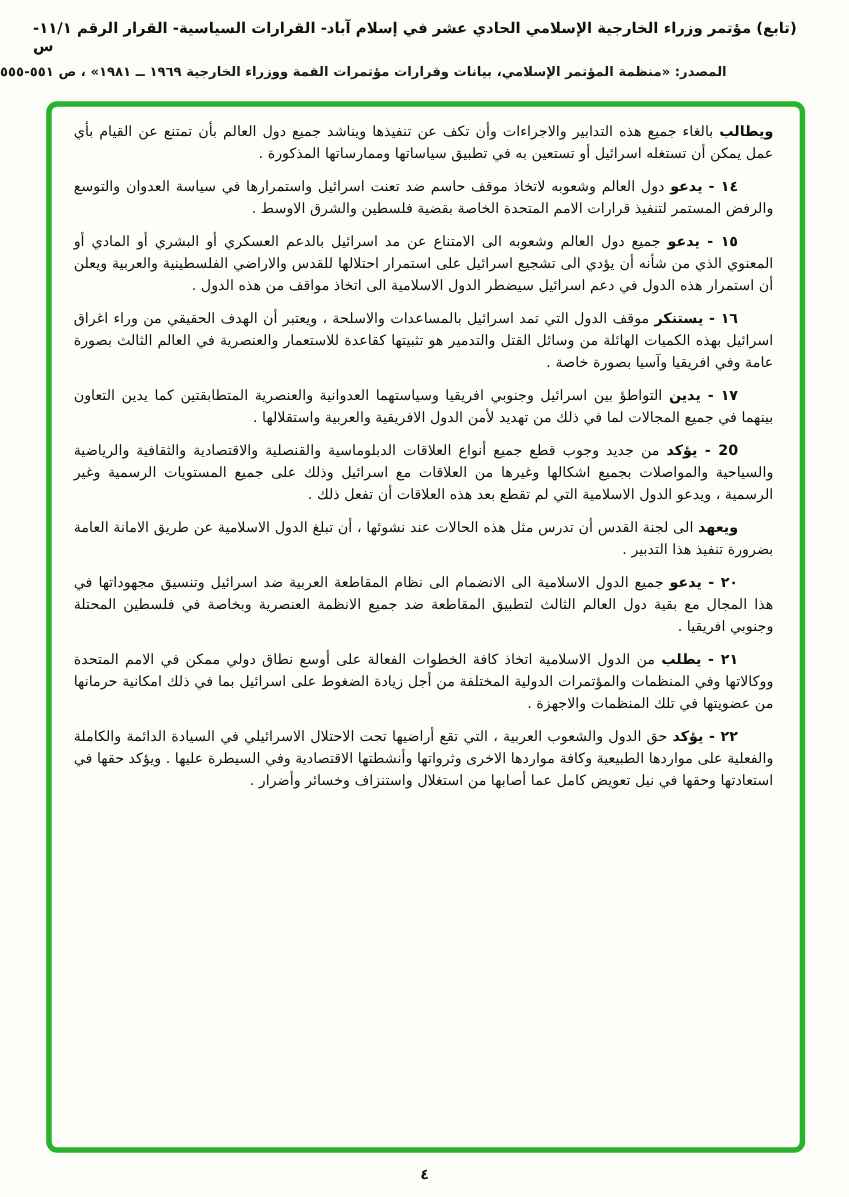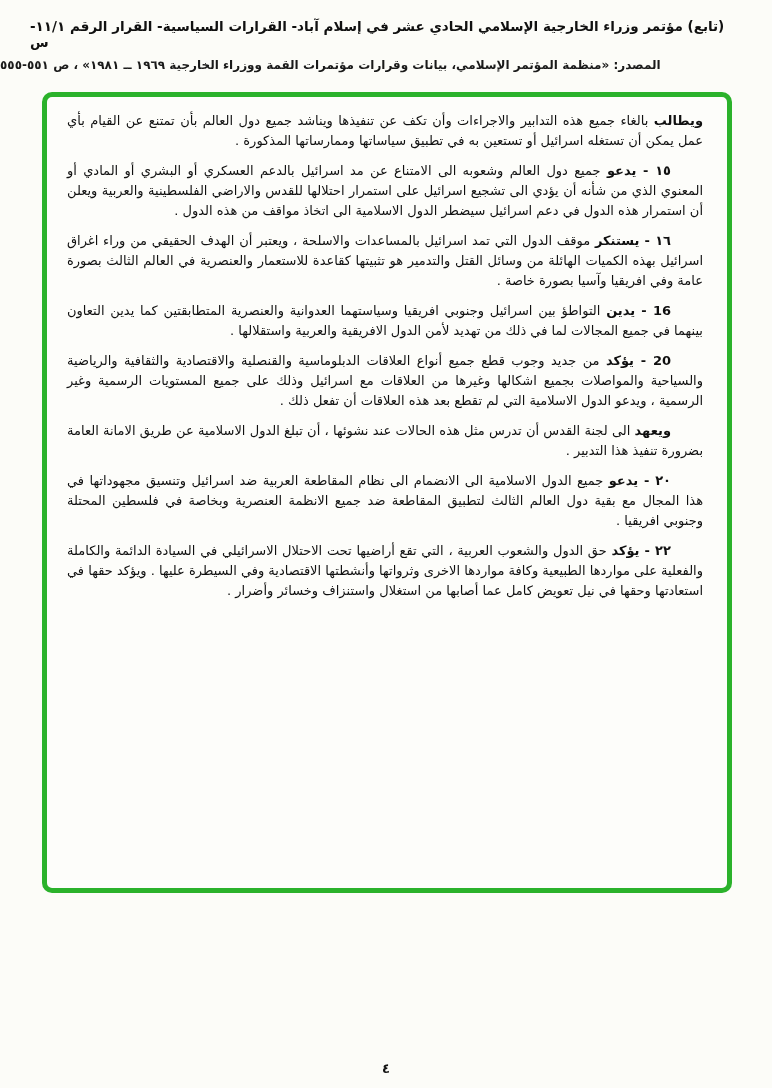--- a/index.html
+++ b/index.html
@@ -30,21 +30,21 @@
     font-size: 12px;
     font-weight: bold;
     margin-top: 8px;
     color: #1a1a1a;
   }
   .frame {
     position: absolute;
     left: 42px;
     top: 92px;
     width: 690px;
-    height: 801px;
+    height: 956px;
     box-sizing: border-box;
     border: 5px solid var(--frame-green, #2bb22b);
     border-radius: 10px;
     background: #fdfdfa;
     padding: 14px 24px 8px 20px;
     overflow: hidden;
   }
   .para {
     margin: 0 0 10px 0;
     font-size: 13px;
@@ -72,23 +72,25 @@
 <body>
 
 <div class="page-header">
   <div class="header-title">(تابع) مؤتمر وزراء الخارجية الإسلامي الحادي عشر في إسلام آباد- القرارات السياسية- القرار الرقم ١١/١- س</div>
   <div class="header-source">المصدر: «منظمة المؤتمر الإسلامي، بيانات وقرارات مؤتمرات القمة ووزراء الخارجية ١٩٦٩ ــ ١٩٨١» ، ص ٥٥١-٥٥٥</div>
 </div>
 
 <div class="frame">
   <div id="paragraphs">
       <p class="para"><b>ويطالب</b> بالغاء جميع هذه التدابير والاجراءات وأن تكف عن تنفيذها ويناشد جميع دول العالم بأن تمتنع عن القيام بأي عمل يمكن أن تستغله اسرائيل أو تستعين به في تطبيق سياساتها وممارساتها المذكورة .</p>
+      <p class="para indent"><b>١٤ - يدعو</b> دول العالم وشعوبه لاتخاذ موقف حاسم ضد تعنت اسرائيل واستمرارها في سياسة العدوان والتوسع والرفض المستمر لتنفيذ قرارات الامم المتحدة الخاصة بقضية فلسطين والشرق الاوسط .</p>
       <p class="para indent"><b>١٥ - يدعو</b> جميع دول العالم وشعوبه الى الامتناع عن مد اسرائيل بالدعم العسكري أو البشري أو المادي أو المعنوي الذي من شأنه أن يؤدي الى تشجيع اسرائيل على استمرار احتلالها للقدس والاراضي الفلسطينية والعربية ويعلن أن استمرار هذه الدول في دعم اسرائيل سيضطر الدول الاسلامية الى اتخاذ مواقف من هذه الدول .</p>
       <p class="para indent"><b>١٦ - يستنكر</b> موقف الدول التي تمد اسرائيل بالمساعدات والاسلحة ، ويعتبر أن الهدف الحقيقي من وراء اغراق اسرائيل بهذه الكميات الهائلة من وسائل القتل والتدمير هو تثبيتها كقاعدة للاستعمار والعنصرية في العالم الثالث بصورة عامة وفي افريقيا وآسيا بصورة خاصة .</p>
-      <p class="para indent"><b>16 - يدين</b> التواطؤ بين اسرائيل وجنوبي افريقيا وسياستهما العدوانية والعنصرية المتطابقتين كما يدين التعاون بينهما في جميع المجالات لما في ذلك من تهديد لأمن الدول الافريقية والعربية واستقلالها .</p>
+      <p class="para indent"><b>١٧ - يدين</b> التواطؤ بين اسرائيل وجنوبي افريقيا وسياستهما العدوانية والعنصرية المتطابقتين كما يدين التعاون بينهما في جميع المجالات لما في ذلك من تهديد لأمن الدول الافريقية والعربية واستقلالها .</p>
       <p class="para indent"><b>20 - يؤكد</b> من جديد وجوب قطع جميع أنواع العلاقات الدبلوماسية والقنصلية والاقتصادية والثقافية والرياضية والسياحية والمواصلات بجميع اشكالها وغيرها من العلاقات مع اسرائيل وذلك على جميع المستويات الرسمية وغير الرسمية ، ويدعو الدول الاسلامية التي لم تقطع بعد هذه العلاقات أن تفعل ذلك .</p>
       <p class="para indent"><b>ويعهد</b> الى لجنة القدس أن تدرس مثل هذه الحالات عند نشوئها ، أن تبلغ الدول الاسلامية عن طريق الامانة العامة بضرورة تنفيذ هذا التدبير .</p>
       <p class="para indent"><b>٢٠ - يدعو</b> جميع الدول الاسلامية الى الانضمام الى نظام المقاطعة العربية ضد اسرائيل وتنسيق مجهوداتها في هذا المجال مع بقية دول العالم الثالث لتطبيق المقاطعة ضد جميع الانظمة العنصرية وبخاصة في فلسطين المحتلة وجنوبي افريقيا .</p>
+      <p class="para indent"><b>٢١ - يطلب</b> من الدول الاسلامية اتخاذ كافة الخطوات الفعالة على أوسع نطاق دولي ممكن في الامم المتحدة ووكالاتها وفي المنظمات والمؤتمرات الدولية المختلفة من أجل زيادة الضغوط على اسرائيل بما في ذلك امكانية حرمانها من عضويتها في تلك المنظمات والاجهزة .</p>
       <p class="para indent"><b>٢٢ - يؤكد</b> حق الدول والشعوب العربية ، التي تقع أراضيها تحت الاحتلال الاسرائيلي في السيادة الدائمة والكاملة والفعلية على مواردها الطبيعية وكافة مواردها الاخرى وثرواتها وأنشطتها الاقتصادية وفي السيطرة عليها . ويؤكد حقها في استعادتها وحقها في نيل تعويض كامل عما أصابها من استغلال واستنزاف وخسائر وأضرار .</p>
     </div>
 </div>
 
 <div class="page-number">٤</div>
 
 </body></html>

